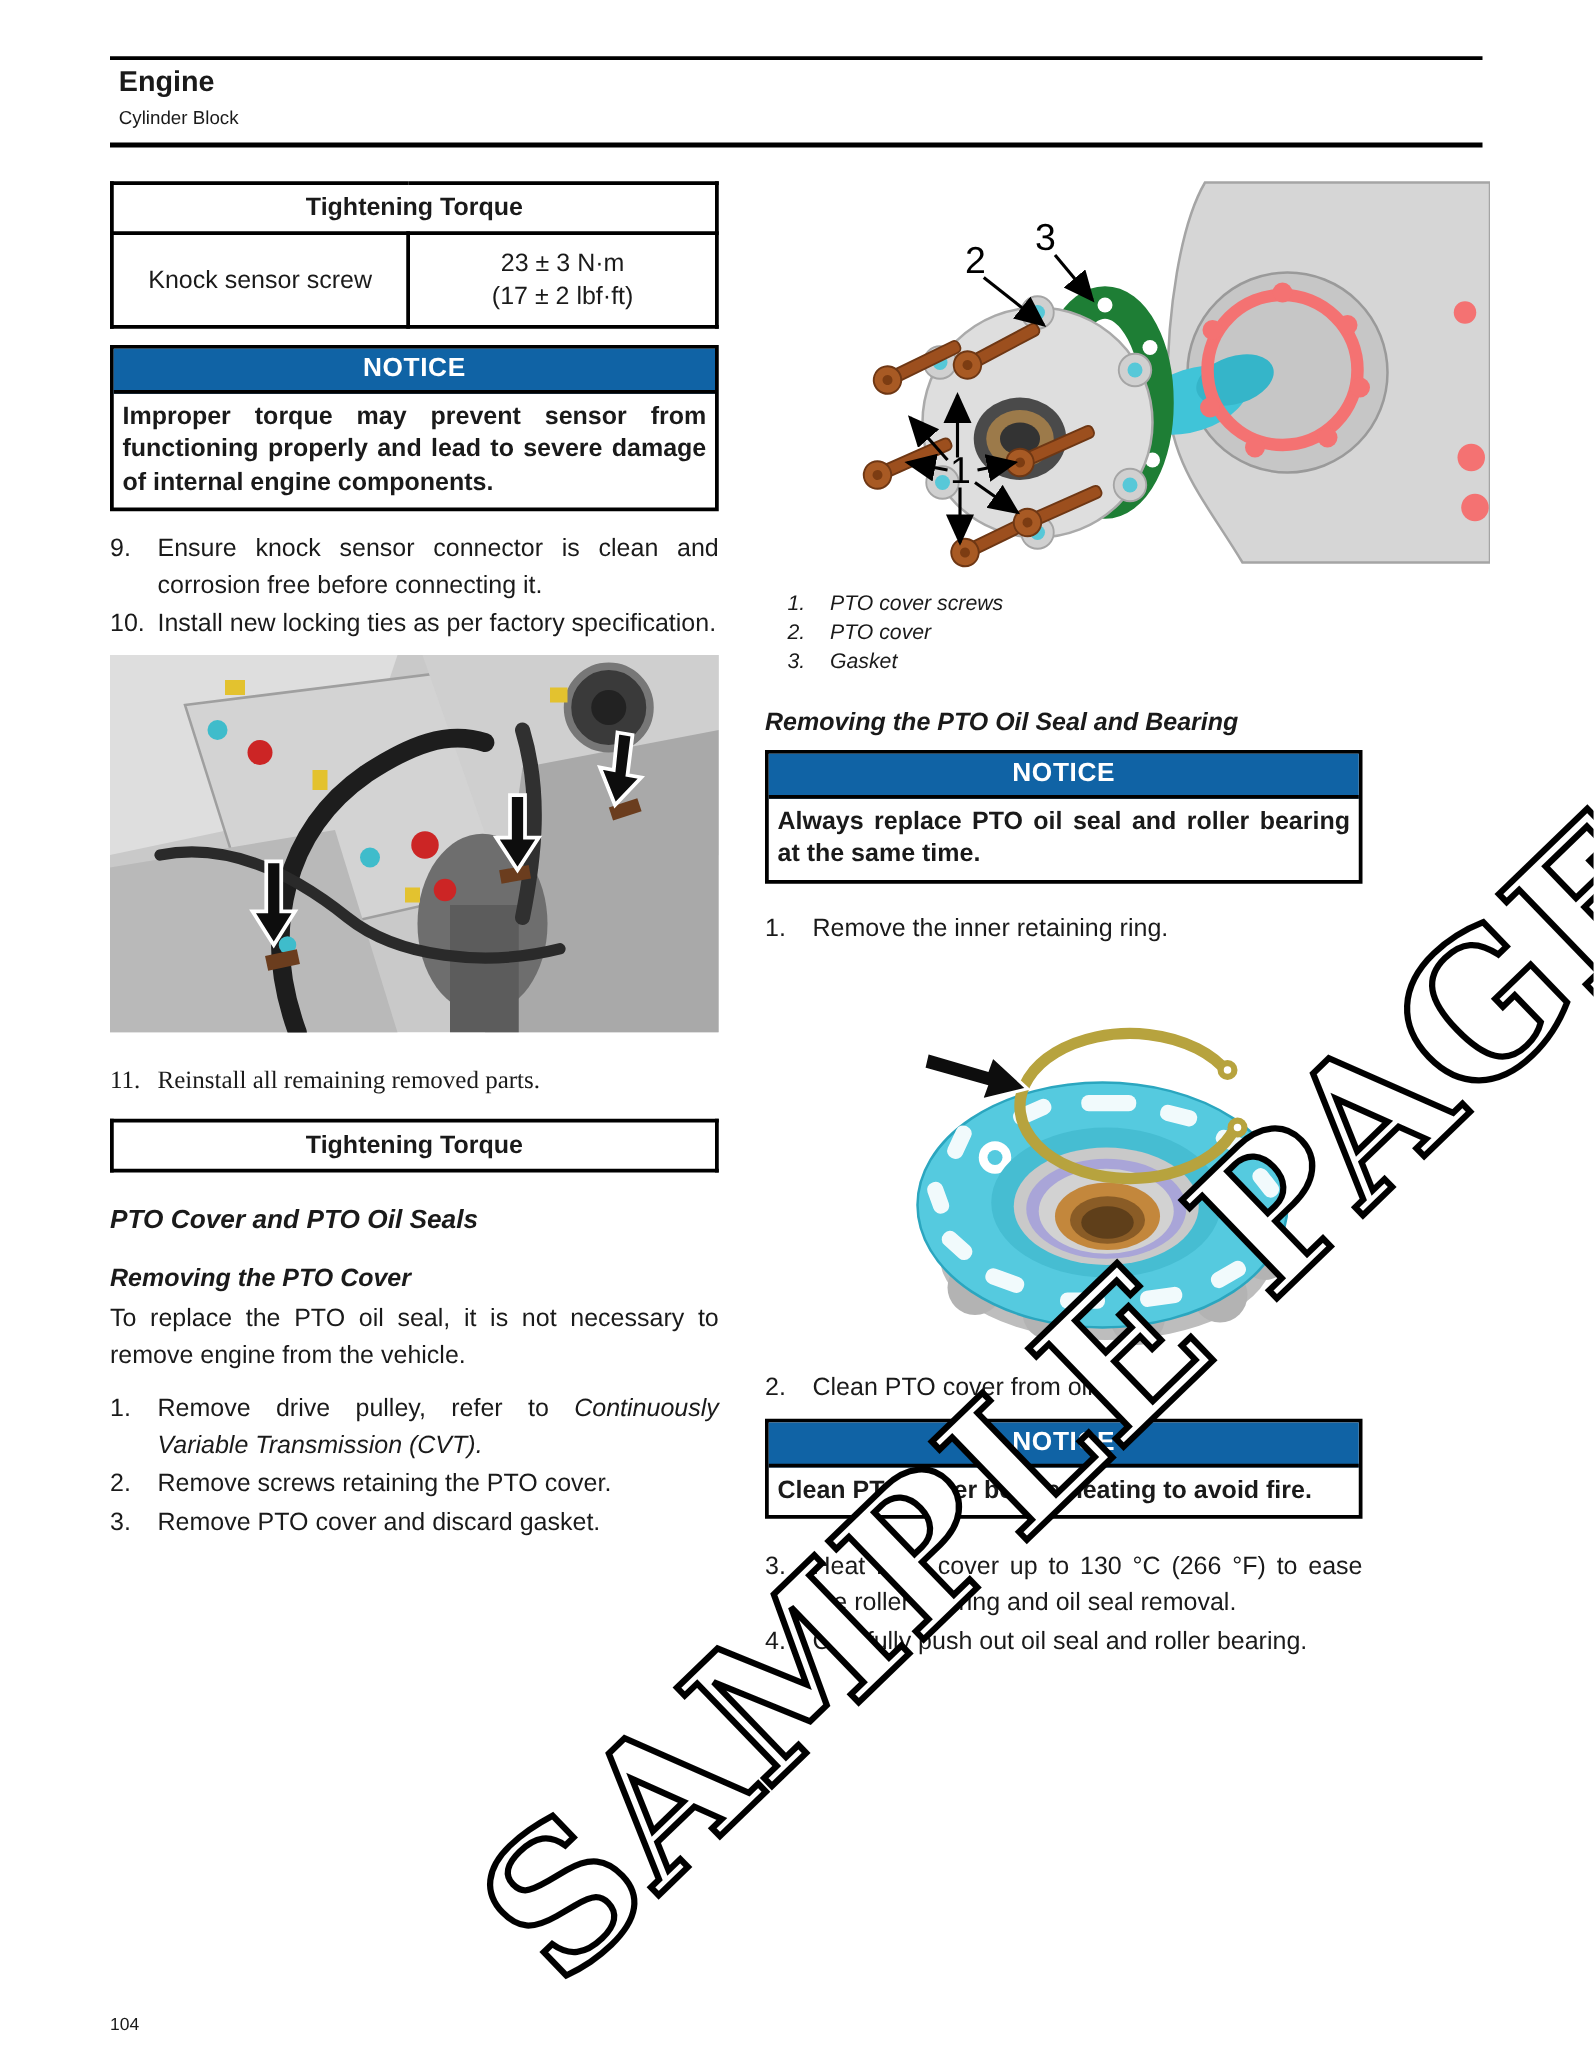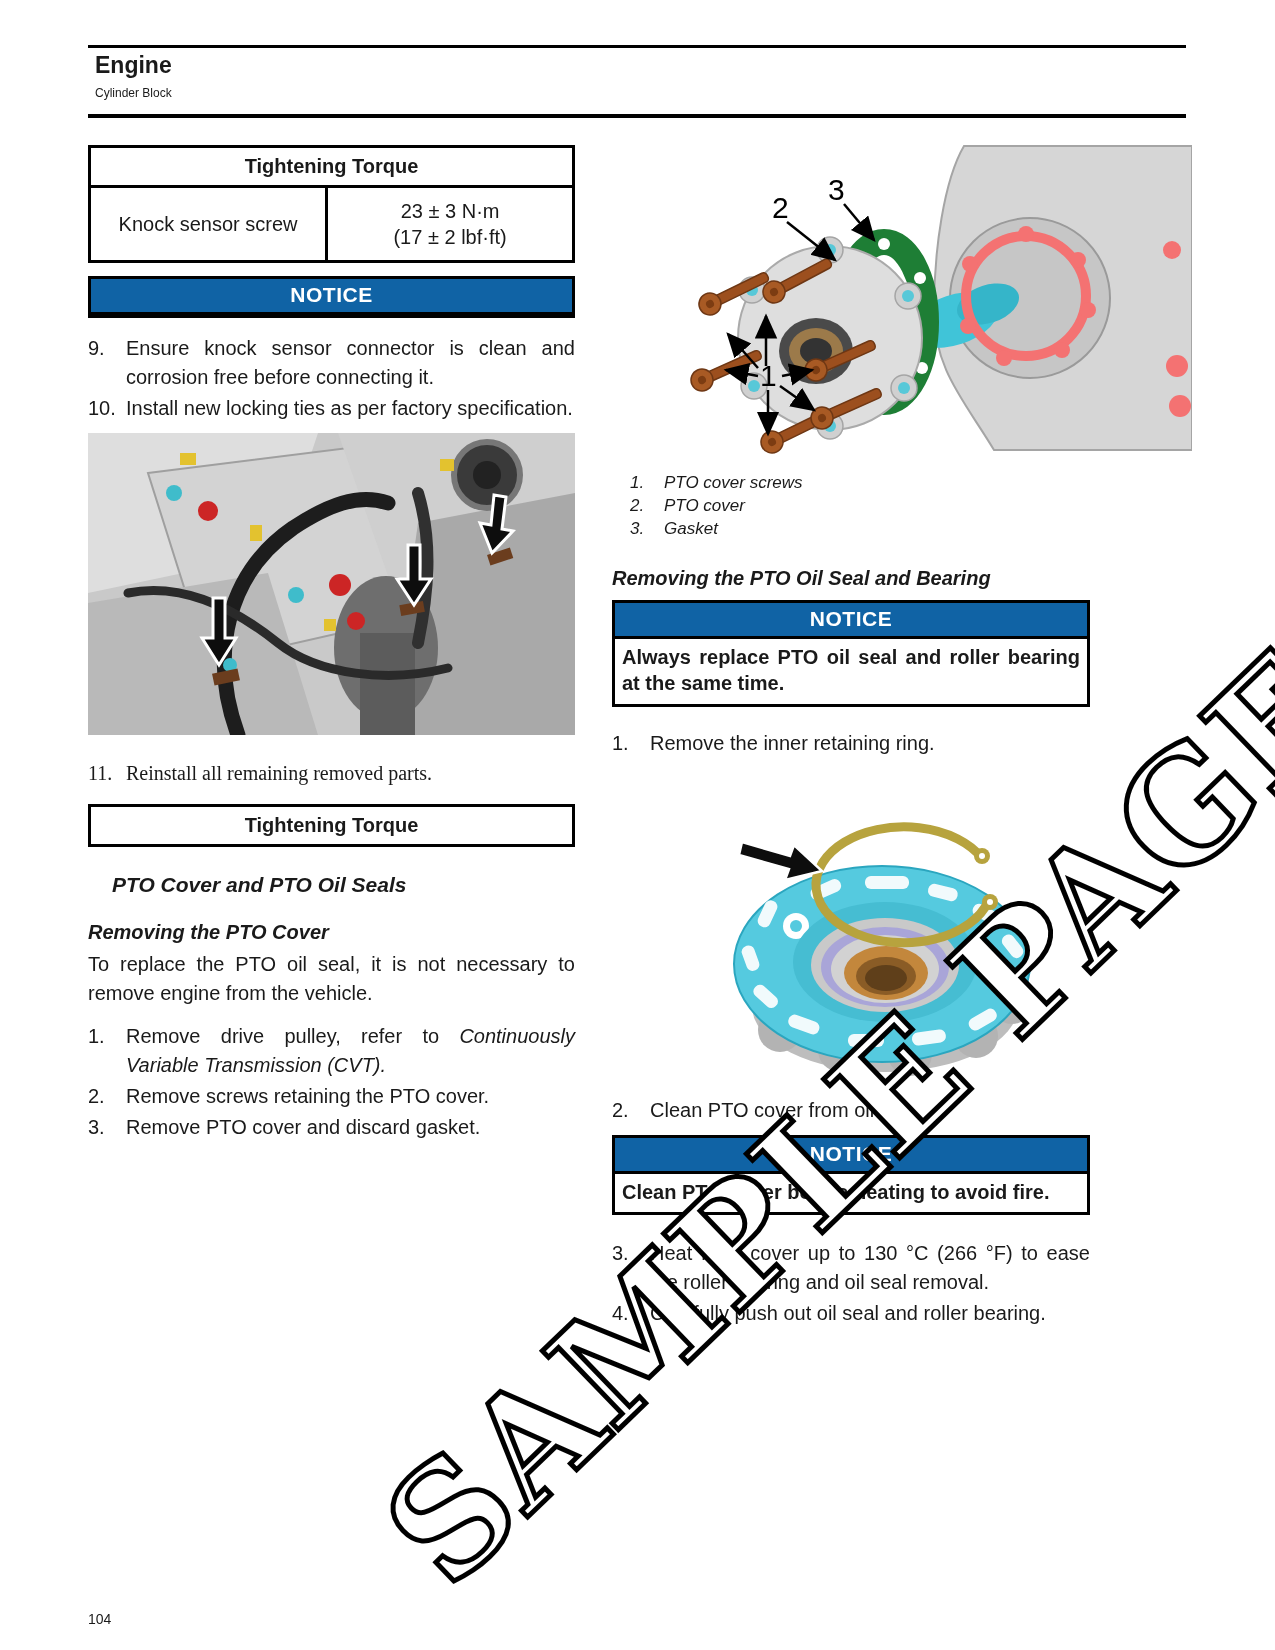--- a/index.html
+++ b/index.html
@@ -2,21 +2,21 @@
 <html><head>
 <meta charset="utf-8">
 <style>
   html,body{margin:0;padding:0;background:#ffffff;}
   .page{
     position:relative; width:1275px; height:1650px; background:#fff;
     font-family:"Liberation Sans", sans-serif; color:#1a1a1a; overflow:hidden;
   }
   .rule{position:absolute; left:88px; width:1098px; background:#000;}
   .hdr-title{position:absolute; left:95px; top:52px; font-size:23px; font-weight:bold;}
-  .hdr-sub{position:absolute; left:95px; top:86px; font-size:12px;}
+  .hdr-sub{position:absolute; left:95px; top:86px; font-size:15px;}
   .col{position:absolute;}
   .col-left{left:88px; top:145px; width:487px;}
   .col-right{left:612px; top:138px; width:478px;}
 
   table.tq{border-collapse:collapse; width:100%; }
   table.tq th, table.tq td{border:3px solid #000; font-size:20px; text-align:center; }
   table.tq th{font-weight:bold; padding:7px 4px;}
   table.tq td{padding:10px 4px; line-height:1.3;}
   table.tq td.lbl{width:49%;}
 
@@ -25,21 +25,21 @@
     text-align:center; padding:4px 0 5px 0; border-bottom:3px solid #000; letter-spacing:.5px;}
   .notice-bd{font-weight:bold; font-size:20px; line-height:1.32; padding:5px 7px 7px 7px; text-align:justify;}
 
   .steps{margin-top:16px;}
   .step{display:flex; font-size:20px; line-height:1.45; margin-top:2px;}
   .step .num{flex:0 0 38px;}
   .step .txt{flex:1; text-align:justify;}
   .step .txt .it{font-style:italic;}
 
   .fig{display:block;}
-  .h-section{font-size:21px; font-weight:bold; font-style:italic; margin-top:26px;margin-left:24px;}
+  .h-section{font-size:21px; font-weight:bold; font-style:italic; margin-top:26px;}
   .h-sub{font-size:20px; font-weight:bold; font-style:italic; margin-top:24px;}
   .para{font-size:20px; line-height:1.45; margin-top:6px; text-align:justify;}
 
   .legend{margin-top:14px; margin-left:18px;}
   .legend .lg{display:flex; font-size:17px; font-style:italic; line-height:1.35;}
   .legend .lg .num{flex:0 0 34px;}
 
   .pagenum{position:absolute; left:88px; top:1576px; font-size:14px;margin-top:35px;}
 
   .watermark{
@@ -72,20 +72,21 @@
         <td>
           <span>23 ± 3 N·m</span><br>
           <span>(17 ± 2 lbf·ft)</span>
         </td>
       </tr>
     </tbody>
       </table>
 
     <div class="notice">
       <div class="notice-hd">NOTICE</div>
+      <div class="notice-bd">Improper torque may prevent sensor from functioning properly and lead to severe damage of internal engine components.</div>
     </div>
 
     <div class="steps">
       <div class="step">
         <span class="num">9.</span>
         <span class="txt">Ensure knock sensor connector is clean and corrosion free before connecting it.</span>
       </div>
       <div class="step">
         <span class="num">10.</span>
         <span class="txt">Install new locking ties as per factory specification.</span>

